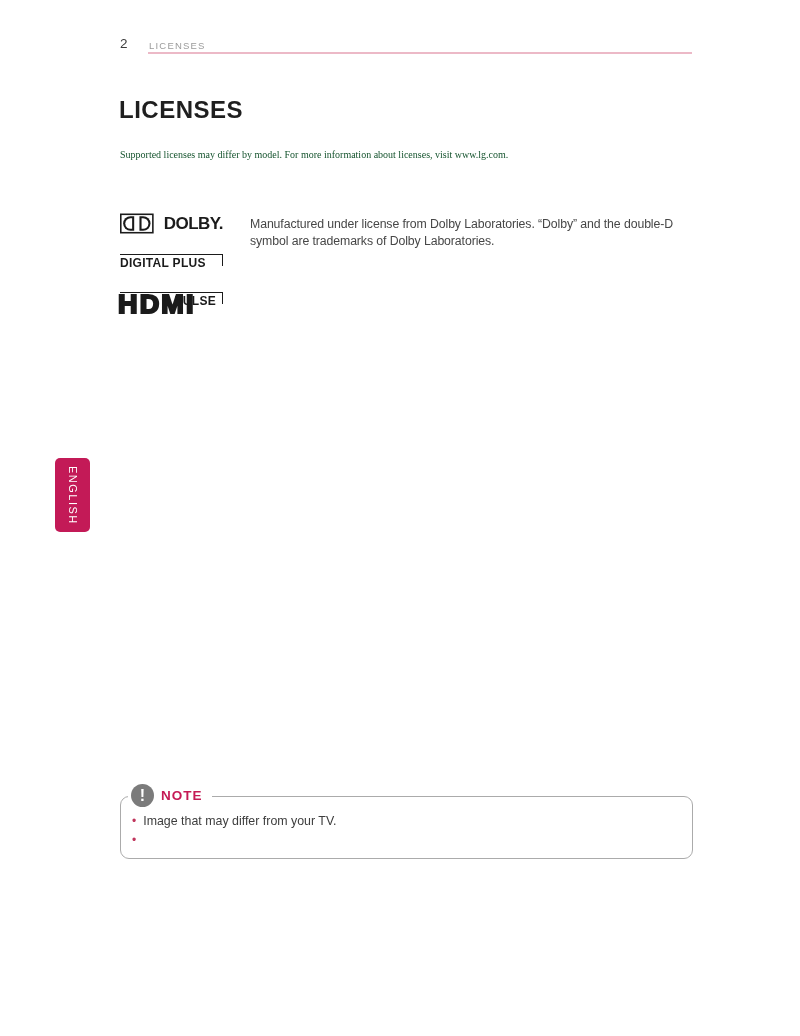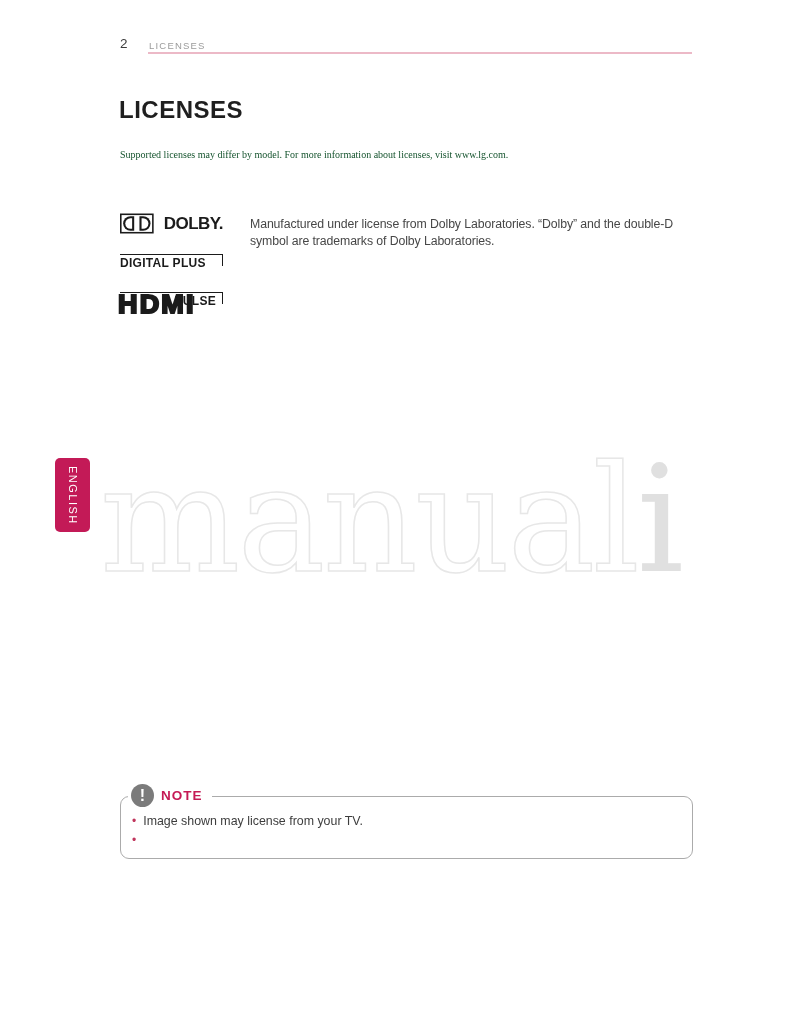--- a/index.html
+++ b/index.html
@@ -79,31 +79,30 @@
     <div class="dolby-sub right">PULSE</div>
   </div>
   <p class="lic-text dolby-text">Manufactured under license from Dolby Laboratories. “Dolby” and the double-D symbol are trademarks of Dolby Laboratories.</p>
 
   <div class="hdmi-logo">HDMI</div>
 
   <div class="lang-tab">
     <span>ENGLISH</span>
   </div>
 
-  <div class="watermark"><span class="wm-outline">manual</span><span class="wm-fill">i</span></div>
 
   <div class="note-box">
     <div class="note-label">
       <div class="note-icon">!</div>
       <div class="note-title">NOTE</div>
     </div>
     <div class="note-list">
       <div class="note-item">
         <span class="note-bullet">•</span>
-        <span>Image shown may license from your TV.</span>
+        <span>Image that may differ from your TV.</span>
       </div>
       <div class="note-item">
         <span class="note-bullet">•</span>
       </div>
     </div>
   </div>
 
 </div>
 
 </body></html>

